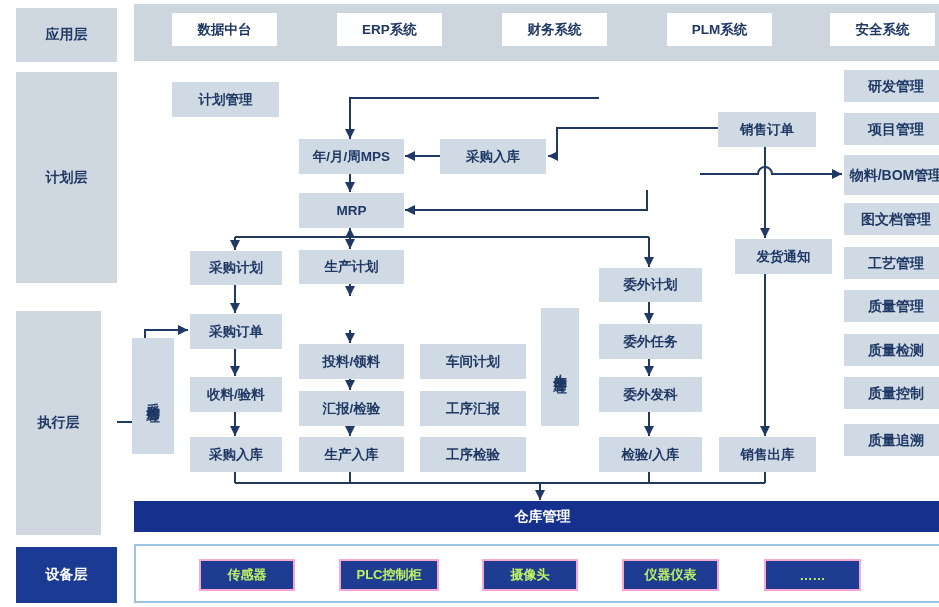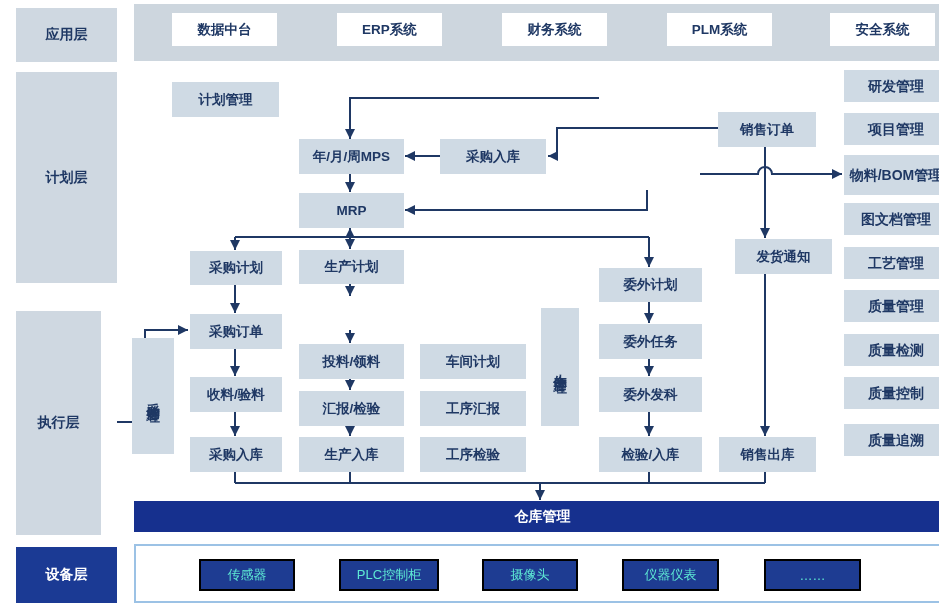--- a/index.html
+++ b/index.html
@@ -13,21 +13,21 @@
           background:#ffffff;color:#1f3864;font-weight:bold;font-size:13.5px;}
   .fb{position:absolute;display:flex;align-items:center;justify-content:center;text-align:center;
           background:#cfdae4;color:#1f3864;font-weight:bold;font-size:13.5px;line-height:1.15;padding:1px;}
   .fb.vert{writing-mode:vertical-rl;text-orientation:upright;letter-spacing:2px;padding:4px 0;}
   .rc{position:absolute;display:flex;align-items:center;justify-content:center;text-align:center;
           background:#cfdae4;color:#1f3864;font-weight:bold;font-size:14px;line-height:1.15;}
   .bar{position:absolute;display:flex;align-items:center;justify-content:center;
           background:#16308e;color:#fff;font-weight:bold;font-size:14px;}
   .dev-container{position:absolute;background:#fff;border:2px solid #9cc2e5;}
   .chip{position:absolute;display:flex;align-items:center;justify-content:center;
-          background:#1e3c92;border:2px solid #000000;color:#5eead4;font-weight:normal;font-size:13px;}
+          background:#1e3c92;border:2px solid #f9a8d4;color:#bef264;font-weight:bold;font-size:13px;}
   svg.wires{position:absolute;left:0;top:0;width:939px;height:607px;pointer-events:none;}
   svg.wires path{stroke:#1f3864;stroke-width:2;fill:none;}
 </style>
 </head>
 <body>
 
 <div id="canvas">
 
   <div class="layer-label" style="left:4px;top:8px;width:101px;height:54px">应用层</div>
   <div class="layer-label" style="left:4px;top:72px;width:101px;height:211px">计划层</div>

